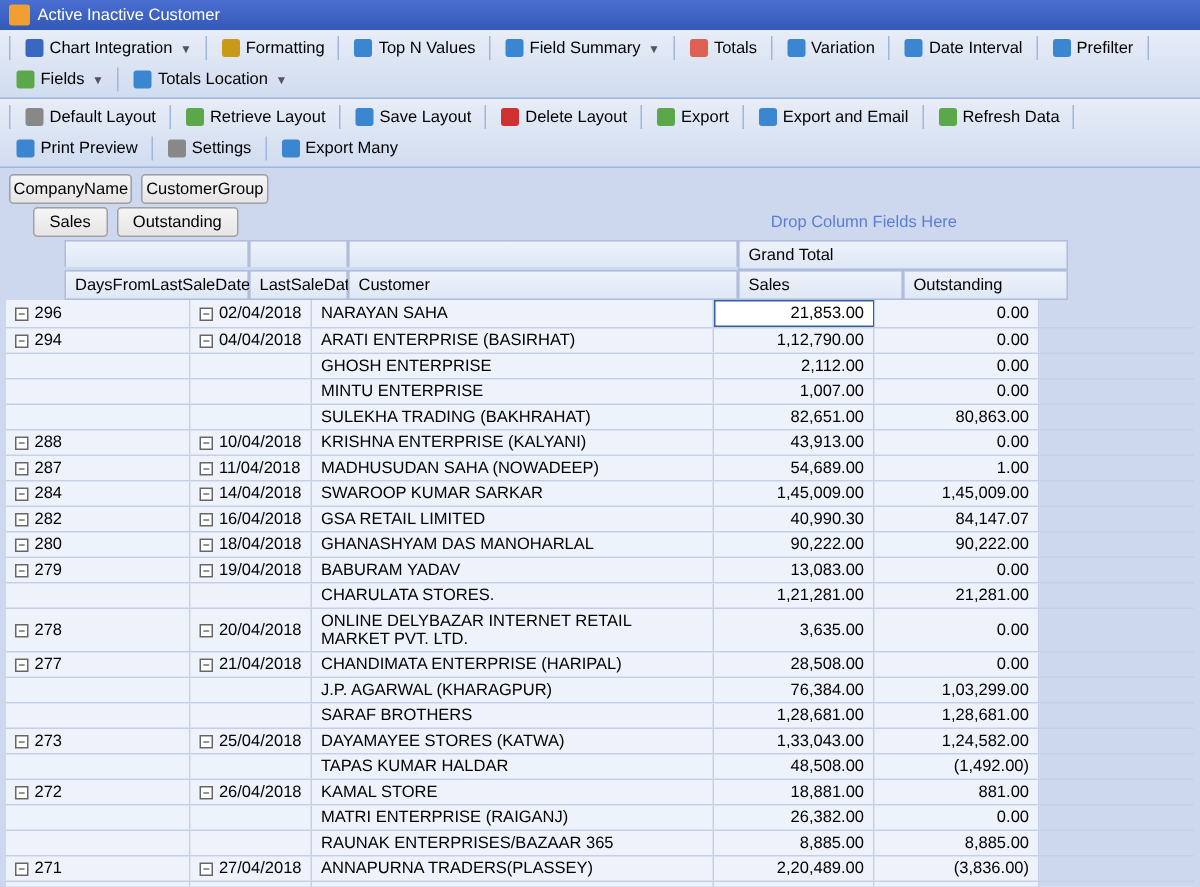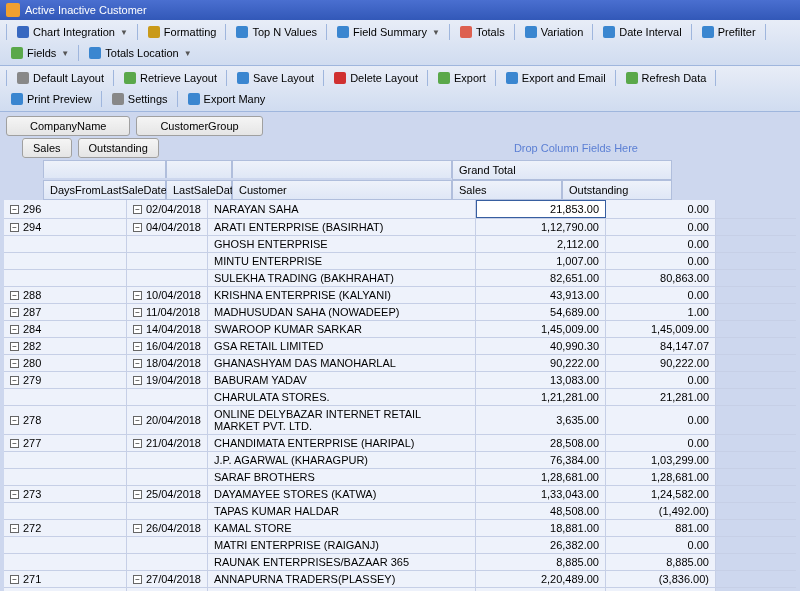--- a/index.html
+++ b/index.html
@@ -5,41 +5,41 @@
 * { margin: 0; padding: 0; box-sizing: border-box; font-family: Tahoma, Arial, sans-serif; font-size: 11px; }
 body { width: 800px; height: 591px; background: #cdd7ee; overflow: hidden; }
 .title-bar { background: linear-gradient(#4a6fd0, #3258b8); color: #fff; padding: 3px 6px; display: flex; align-items: center; gap: 5px; height: 20px; }
 .title-icon { width: 14px; height: 14px; background: #f0a030; border-radius: 2px; display: inline-block; }
 .toolbar { background: linear-gradient(#e8edf7, #d0dcf0); border-bottom: 1px solid #9fb6dd; padding: 2px 4px; display: flex; flex-wrap: wrap; gap: 1px; }
 .tb-btn { padding: 2px 5px; border: 1px solid transparent; border-radius: 2px; display: inline-flex; align-items: center; gap: 3px; cursor: pointer; white-space: nowrap; }
 .tb-sep { width: 1px; background: #9fb6dd; margin: 2px 2px; }
 .ico { width: 14px; height: 14px; display: inline-block; }
 .dd { font-size: 8px; color: #555; margin-left: 2px; }
 .pill-row { padding: 4px 6px; display: flex; gap: 6px; }
-.pill { background: linear-gradient(#f5f5f5,#e5e5e5); border: 1px solid #a0a0a0; border-radius: 3px; padding: 3px 23px; cursor: pointer; }
+.pill { background: linear-gradient(#f5f5f5,#e5e5e5); border: 1px solid #a0a0a0; border-radius: 3px; padding: 3px 2px; cursor: pointer; }
 .tabs-row { display: flex; align-items: center; padding: 2px 22px; }
 .tab { background: linear-gradient(#f5f5f5,#e5e5e5); border: 1px solid #a0a0a0; border-radius: 3px; padding: 3px 10px; margin-right: 6px; cursor: pointer; }
 .drop-hint { color: #5b7fd4; margin-left: auto; padding-right: 140px; }
 .grid { margin: 4px; }
 .grid-head-row { display: flex; padding-left: 39px; }
 .gh-cell { background: linear-gradient(#eef2fa,#dfe7f6); border: 1px solid #b0bedc; padding: 3px 6px; display: flex; align-items: center; gap: 4px; }
 .gh-days { width: 123px; }
 .gh-date { width: 66px; }
-.gh-cust { width: 220px; }
+.gh-cust { width: 260px; }
 .gh-sales { width: 110px; text-align: left; }
 .gh-out { width: 110px; text-align: left; }
 .gh-grand { width: 220px; text-align: left; }
 .filter-ico { color: #4169c9; font-size: 9px; }
 .rows { }
 .row { display: flex; border-bottom: 1px solid #c6cfe6; }
 .cell { padding: 2px 6px; border-right: 1px solid #c6cfe6; background: #eef2fb; display: flex; align-items: center; }
 .c-days { width: 123px; gap: 4px; }
 .c-date { width: 81px; gap: 4px; }
 .c-cust { width: 268px; }
-.c-sales { width: 130px; justify-content: flex-end; text-align: right; }
+.c-sales { width: 107px; justify-content: flex-end; text-align: right; }
 .c-out { width: 110px; justify-content: flex-end; text-align: center; }
 .expand-box { width: 9px; height: 9px; border: 1px solid #666; background: #fff; font-size: 8px; line-height: 7px; text-align: center; display: inline-block; cursor: pointer; }
 .sel { background: #fff; border: 1px solid #375ea0; }
 </style>
 </head>
 <body>
 
 <div class="title-bar">
   <span class="title-icon"></span>
   <span>Active Inactive Customer</span>

